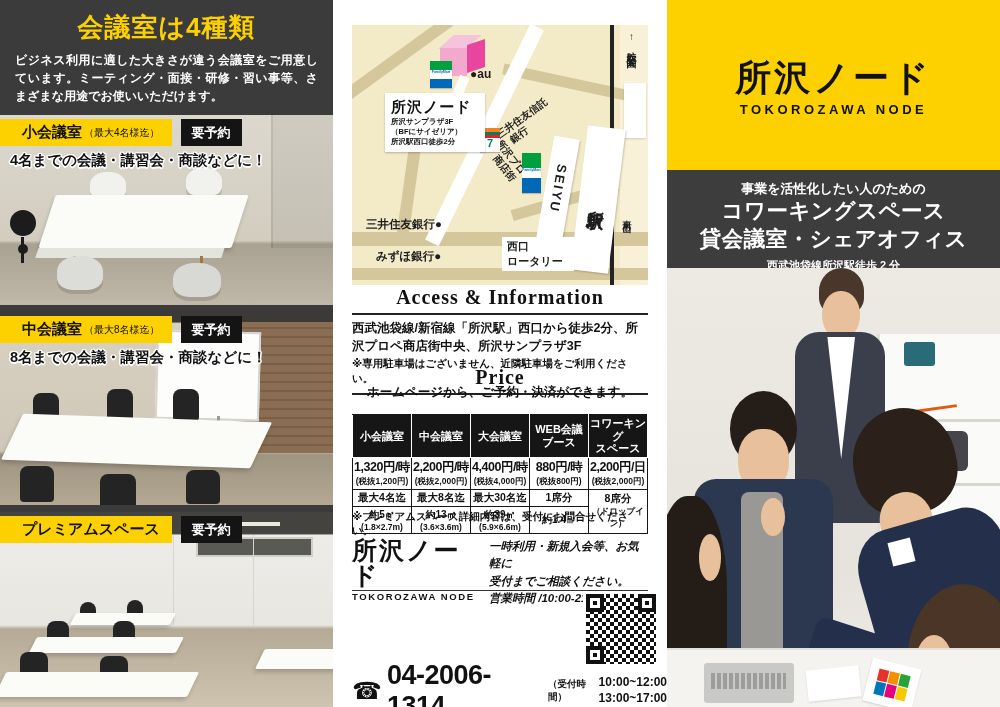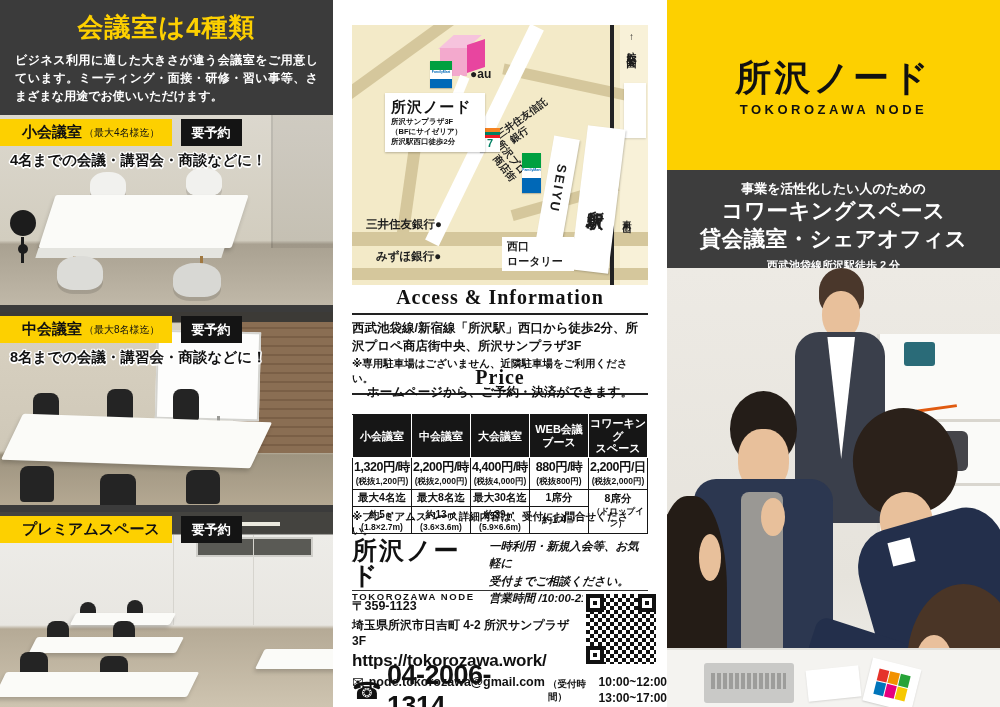--- a/index.html
+++ b/index.html
@@ -362,29 +362,20 @@
       </div>
       <div class="consult">
         <div>一時利用・新規入会等、お気軽に</div>
         <div>受付までご相談ください。</div>
         <div style="font-weight:900;">営業時間 /10:00-21:00</div>
       </div>
     </div>
 
     <div class="abs mdivider"></div>
 
-    <div class="abs addr">
-      <div class="p1">〒359-1123</div>
-      <div class="p2">埼玉県所沢市日吉町 4-2 所沢サンプラザ 3F</div>
-      <div class="url">https://tokorozawa.work/</div>
-      <div class="em">
-        <span style="font-size:14px;">✉</span>
-        <span>node.tokorozawa@gmail.com</span>
-      </div>
-    </div>
 
     <div class="qr">
       <div class="fp" style="left:0;top:0;"></div>
       <div class="fp" style="right:0;top:0;"></div>
       <div class="fp" style="left:0;bottom:0;"></div>
     </div>
 
     <div class="abs phone-row">
       <span class="ph-icon">☎</span>
       <span class="ph-num">04-2006-1314</span>

